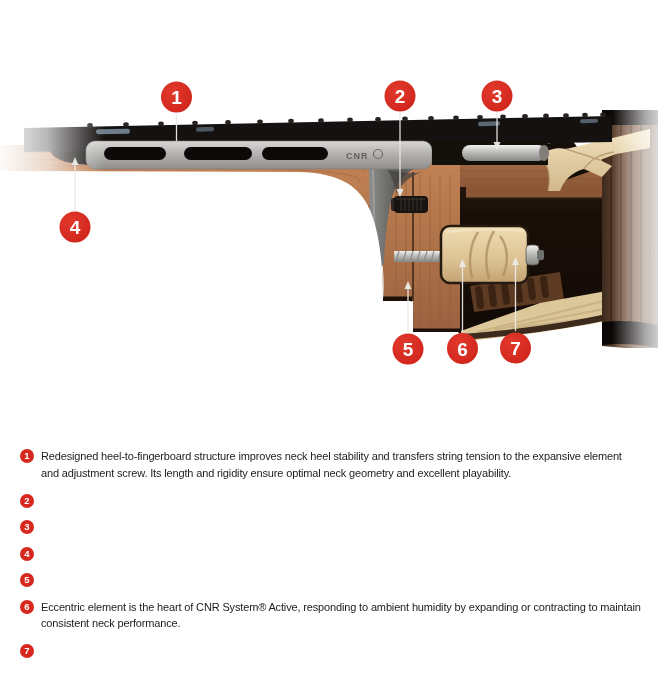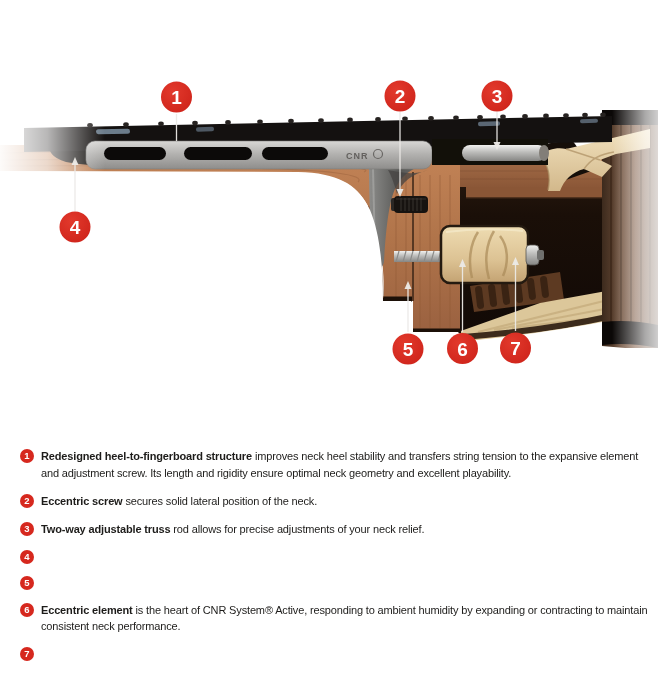--- a/index.html
+++ b/index.html
@@ -15,21 +15,21 @@
   .num-badge{
     flex:0 0 14px;width:14px;height:14px;border-radius:50%;
     background:var(--accent,#d6281e);color:#fff;
     font-size:9.5px;font-weight:bold;line-height:14px;text-align:center;
     margin-top:1px;
   }
   .legend-item p{
     margin:0;font-size:11px;line-height:16.5px;letter-spacing:-0.15px;
     white-space:pre-line;color:#1d1c1a;
   }
-  .legend-item b{font-weight:bold;}
+  .legend-item b{font-weight:normal;}
   svg text.badge-num{
     font-family:"Liberation Sans", sans-serif;font-weight:bold;
     font-size:19px;fill:#ffffff;text-anchor:middle;
   }
   svg text.engraving{
     font-family:"Liberation Sans", sans-serif;font-weight:bold;
     font-size:9px;fill:#4a4744;opacity:.75;letter-spacing:1px;
   }
 </style>
 </head>
@@ -287,25 +287,23 @@
 </div>
 
 <div class="legend">
   <div class="legend-item">
     <span class="num-badge">1</span>
     <p><b>Redesigned heel-to-fingerboard structure</b><span> improves neck heel stability and transfers string tension to the expansive element
 and adjustment screw. Its length and rigidity ensure optimal neck geometry and excellent playability.</span></p>
   </div>
   <div class="legend-item">
     <span class="num-badge">2</span>
-    <p><b>Eccentric screw</b><span> secures solid lateral position of the neck.</span></p>
   </div>
   <div class="legend-item">
     <span class="num-badge">3</span>
-    <p><b>Two-way adjustable truss</b><span> rod allows for precise adjustments of your neck relief.</span></p>
   </div>
   <div class="legend-item">
     <span class="num-badge">4</span>
   </div>
   <div class="legend-item">
     <span class="num-badge">5</span>
   </div>
   <div class="legend-item">
     <span class="num-badge">6</span>
     <p><b>Eccentric element</b><span> is the heart of CNR System® Active, responding to ambient humidity by expanding or contracting to maintain

